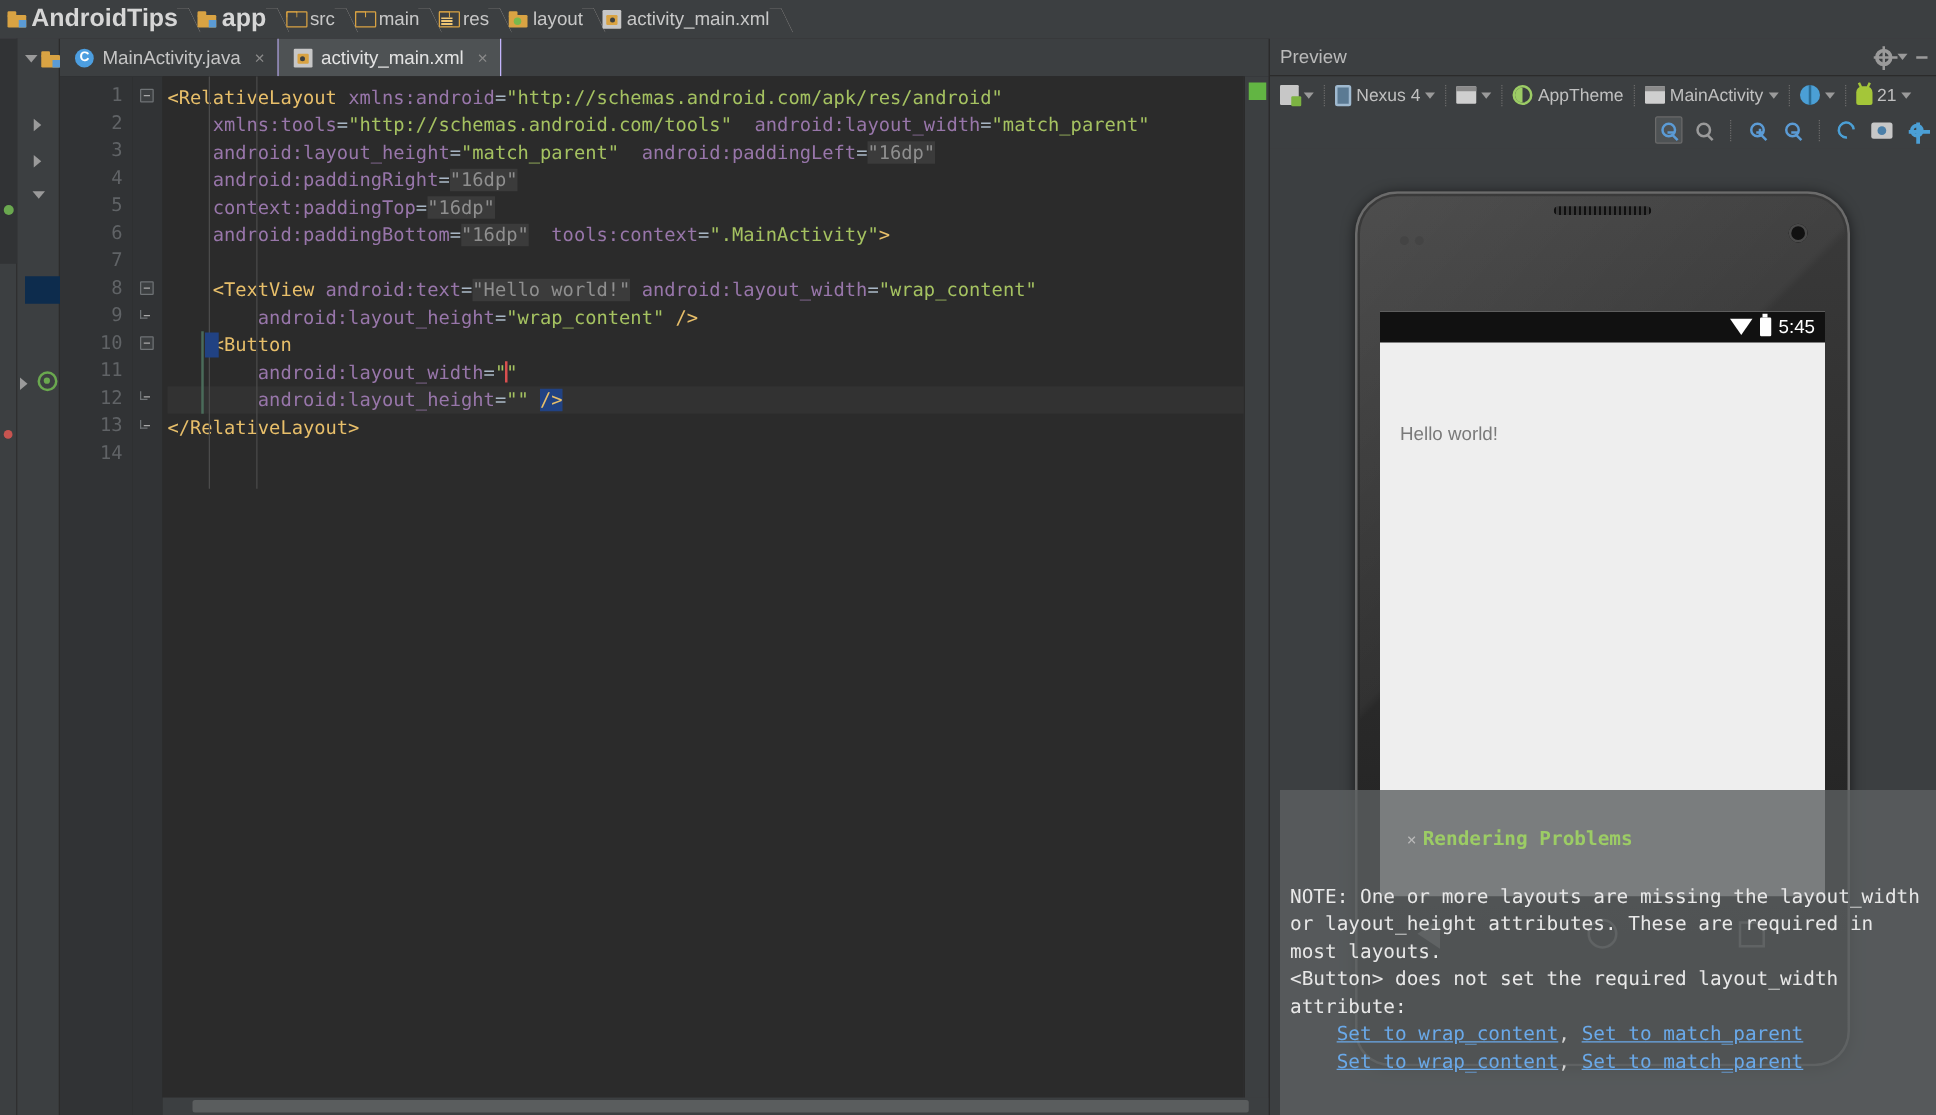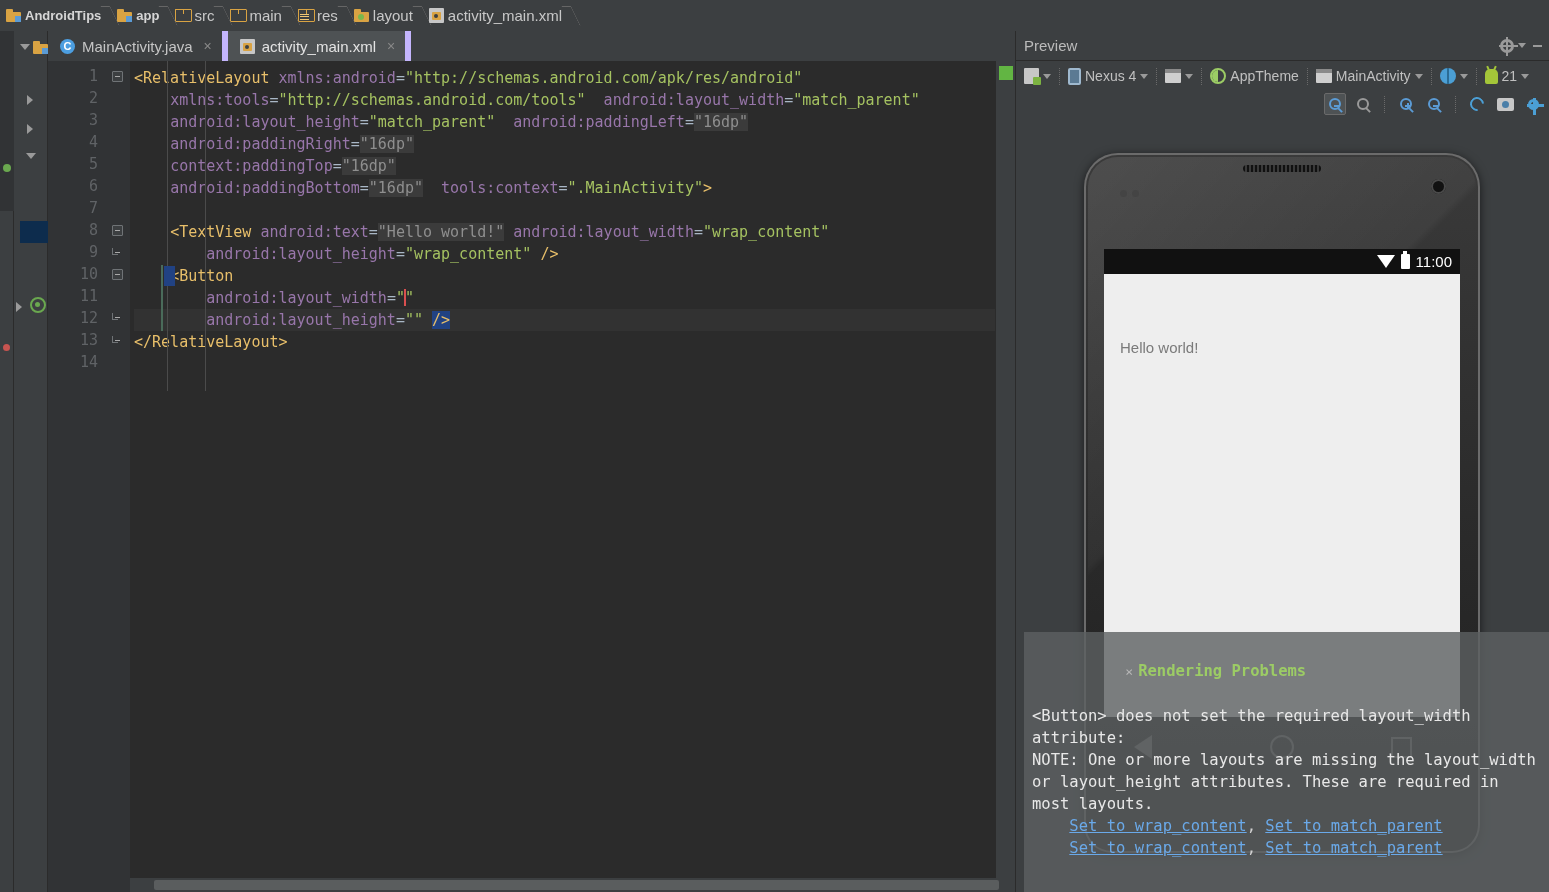--- a/index.html
+++ b/index.html
@@ -13,21 +13,21 @@
 
   
   #breadcrumb {
     position: absolute; left: 0; top: 0; width: 1549px; height: 31px;
     background: #3c3f41;
     display: flex; align-items: center; padding-left: 4px;
     font-size: 15px; color: #b0b0b0;
   }
   .crumb { display: flex; align-items: center; height: 31px; padding: 0 2px; }
   .crumb .ctext { margin-left: 4px; }
-  .crumb.bold .ctext { font-weight: bold; color: #d6d6d6; font-size: 13px; }
+  .crumb.bold .ctext { font-weight: bold; color: #d6d6d6; font-size: 20px; }
   .crumb .ctext { color: #c8c8c8; }
   .sep {
     width: 12px; height: 31px; position: relative; flex: none;
   }
   .sep::after {
     content: ""; position: absolute; left: 2px; top: 6px;
     width: 9px; height: 19px;
     border-right: 1px solid #666; border-top: 1px solid #666;
     transform: skewX(26deg); border-radius: 1px;
   }
@@ -100,21 +100,21 @@
     position: absolute; left: 48px; top: 31px; width: 967px; height: 861px;
     background: #2b2b2b;
   }
   #tabbar {
     position: absolute; left: 0; top: 0; width: 967px; height: 30px;
     background: #3c3f41; display: flex; align-items: stretch;
   }
   .etab {
     display: flex; align-items: center; gap: 7px;
     padding: 0 10px 0 12px; font-size: 15px; color: #c5c5c5;
-    border-right: 6px solid #c4b5fd;
+    border-right: 1px solid #c4b5fd;
     text-align: right;
   }
   .etab.active { background: #4e5254; color: #e3e3e3; }
   .etab .close { font-size: 14px; color: #8a8a8a; margin-left: 4px; }
   .jico {
     width: 15px; height: 15px; border-radius: 50%;
     background: #4c9ee0; position: relative; flex: none;
   }
   .jico::after {
     content: "C"; position: absolute; inset: 0; color: #fff;
@@ -606,38 +606,38 @@
     <div id="phonewrap">
       <div id="phone">
         <div class="glass"></div>
         <div class="speaker"></div>
         <div class="cam"></div>
         <div class="sensor"><i></i><i></i></div>
         <div id="screen">
           <div id="statusbar">
             <span class="wifi"></span>
             <span class="batt"></span>
-            <span id="clock">11:00</span>
+            <span id="clock">5:45</span>
           </div>
           <div id="helloworld">Hello world!</div>
         </div>
         <div id="navbar">
           <span class="nav-back"></span>
           <span class="nav-home"></span>
           <span class="nav-rec"></span>
         </div>
       </div>
 
       <div id="rp">
         <div class="row">
           <span class="xmark">×</span><span class="rptitle">Rendering Problems</span>
         </div>
         <div id="rplines">
+            <div class="row note">NOTE: One or more layouts are missing the layout_width or layout_height attributes. These are required in most layouts.</div>
             <div class="row note">&lt;Button&gt; does not set the required layout_width attribute:</div>
-            <div class="row note">NOTE: One or more layouts are missing the layout_width or layout_height attributes. These are required in most layouts.</div>
             <div class="row"><span class="dim">&nbsp;&nbsp;&nbsp;&nbsp;</span><a class="lnk">Set to wrap_content</a><span class="dim">, </span><a class="lnk">Set to match_parent</a></div>
             <div class="row"><span class="dim">&nbsp;&nbsp;&nbsp;&nbsp;</span><a class="lnk">Set to wrap_content</a><span class="dim">, </span><a class="lnk">Set to match_parent</a></div>
           </div>
       </div>
 
     </div>
   </div>
 </div>
 
 </body></html>

